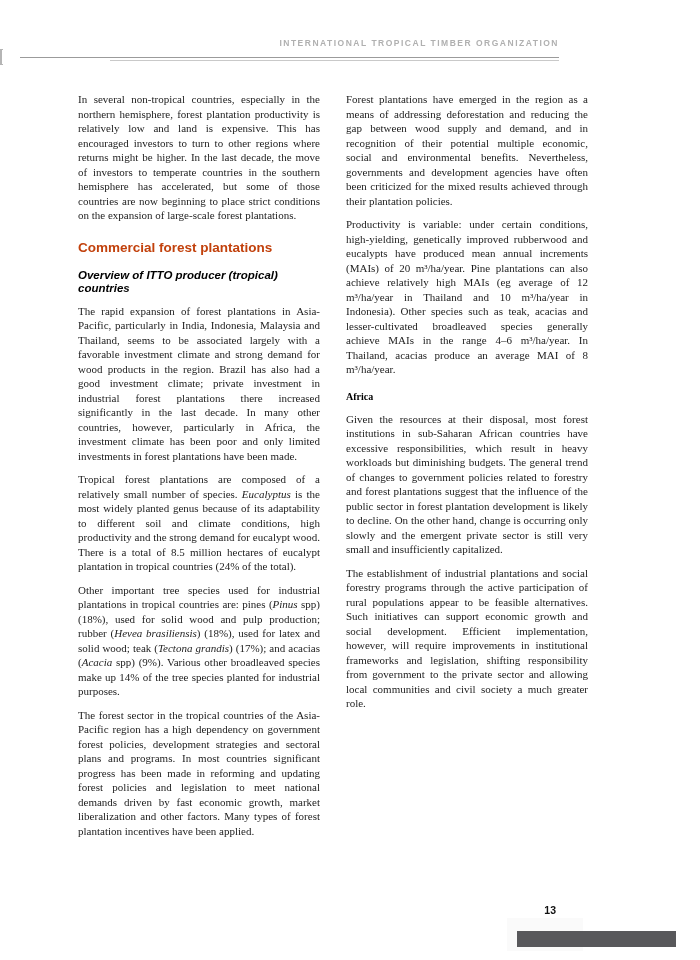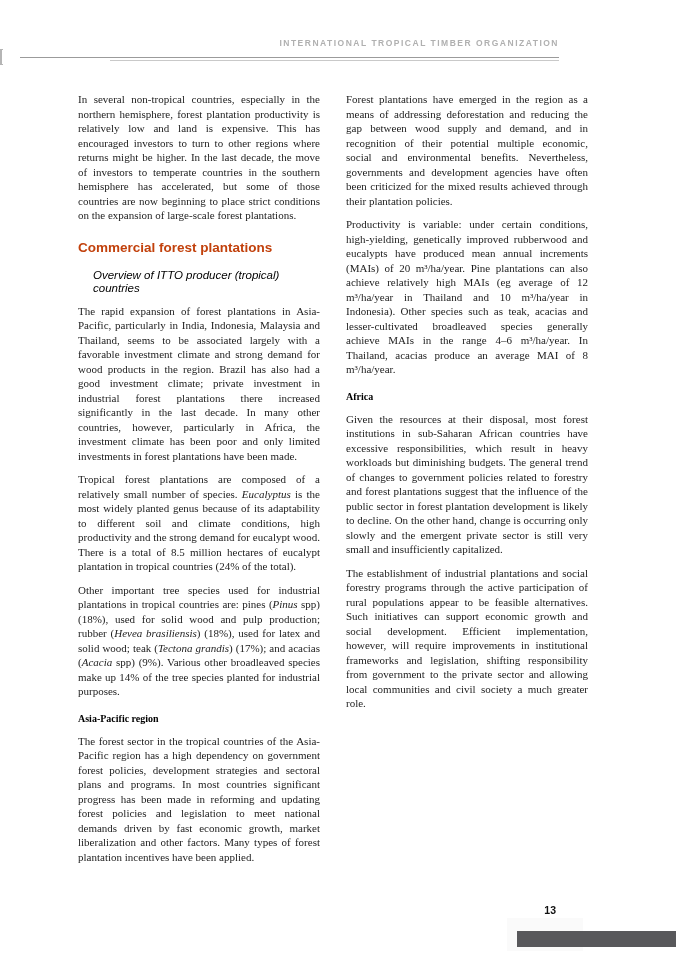--- a/index.html
+++ b/index.html
@@ -70,24 +70,24 @@
   .col p.first { margin-top: 0; }
   .section-heading {
     margin: 17px 0 0 0;
     font-family: "Liberation Sans", sans-serif;
     font-size: 13.5px;
     font-weight: bold;
     color: #c2410c;
     line-height: 16px;
   }
   .subsection-heading {
-    margin: 13px 0 9px 15px;
+    margin: 13px 0 9px 0;
     font-family: "Liberation Sans", sans-serif;
     font-size: 11.5px;
-    font-weight: normal;
+    font-weight: bold;
     font-style: italic;
     color: #000000;
     line-height: 13px;
   }
   .region-heading {
     margin: 13px 0 8px 0;
     font-family: "Liberation Serif", serif;
     font-size: 10px;
     font-weight: bold;
     color: #000000;
@@ -139,21 +139,20 @@
       <h1 class="section-heading">Commercial forest plantations</h1>
 
       <h2 class="subsection-heading">Overview of ITTO producer (tropical) countries</h2>
 
       <p>The rapid expansion of forest plantations in Asia-Pacific, particularly in India, Indonesia, Malaysia and Thailand, seems to be associated largely with a favorable investment climate and strong demand for wood products in the region. Brazil has also had a good investment climate; private investment in industrial forest plantations there increased significantly in the last decade. In many other countries, however, particularly in Africa, the investment climate has been poor and only limited investments in forest plantations have been made.</p>
 
       <p>Tropical forest plantations are composed of a relatively small number of species. <i>Eucalyptus</i> is the most widely planted genus because of its adaptability to different soil and climate conditions, high productivity and the strong demand for eucalypt wood. There is a total of 8.5 million hectares of eucalypt plantation in tropical countries (24% of the total).</p>
 
       <p>Other important tree species used for industrial plantations in tropical countries are: pines (<i>Pinus</i> spp) (18%), used for solid wood and pulp production; rubber (<i>Hevea brasiliensis</i>) (18%), used for latex and solid wood; teak (<i>Tectona grandis</i>) (17%); and acacias (<i>Acacia</i> spp) (9%). Various other broadleaved species make up 14% of the tree species planted for industrial purposes.</p>
 
-      <h3 class="region-heading">Asia-Pacific region</h3>
 
       <p>The forest sector in the tropical countries of the Asia-Pacific region has a high dependency on government forest policies, development strategies and sectoral plans and programs. In most countries significant progress has been made in reforming and updating forest policies and legislation to meet national demands driven by fast economic growth, market liberalization and other factors. Many types of forest plantation incentives have been applied.</p>
     </div>
 
     <div class="col">
       <p class="first">Forest plantations have emerged in the region as a means of addressing deforestation and reducing the gap between wood supply and demand, and in recognition of their potential multiple economic, social and environmental benefits. Nevertheless, governments and development agencies have often been criticized for the mixed results achieved through their plantation policies.</p>
 
 
       <p>Productivity is variable: under certain conditions, high-yielding, genetically improved rubberwood and eucalypts have produced mean annual increments (MAIs) of 20 m³/ha/year. Pine plantations can also achieve relatively high MAIs (eg average of 12 m³/ha/year in Thailand and 10 m³/ha/year in Indonesia). Other species such as teak, acacias and lesser-cultivated broadleaved species generally achieve MAIs in the range 4–6 m³/ha/year. In Thailand, acacias produce an average MAI of 8 m³/ha/year.</p>
 

